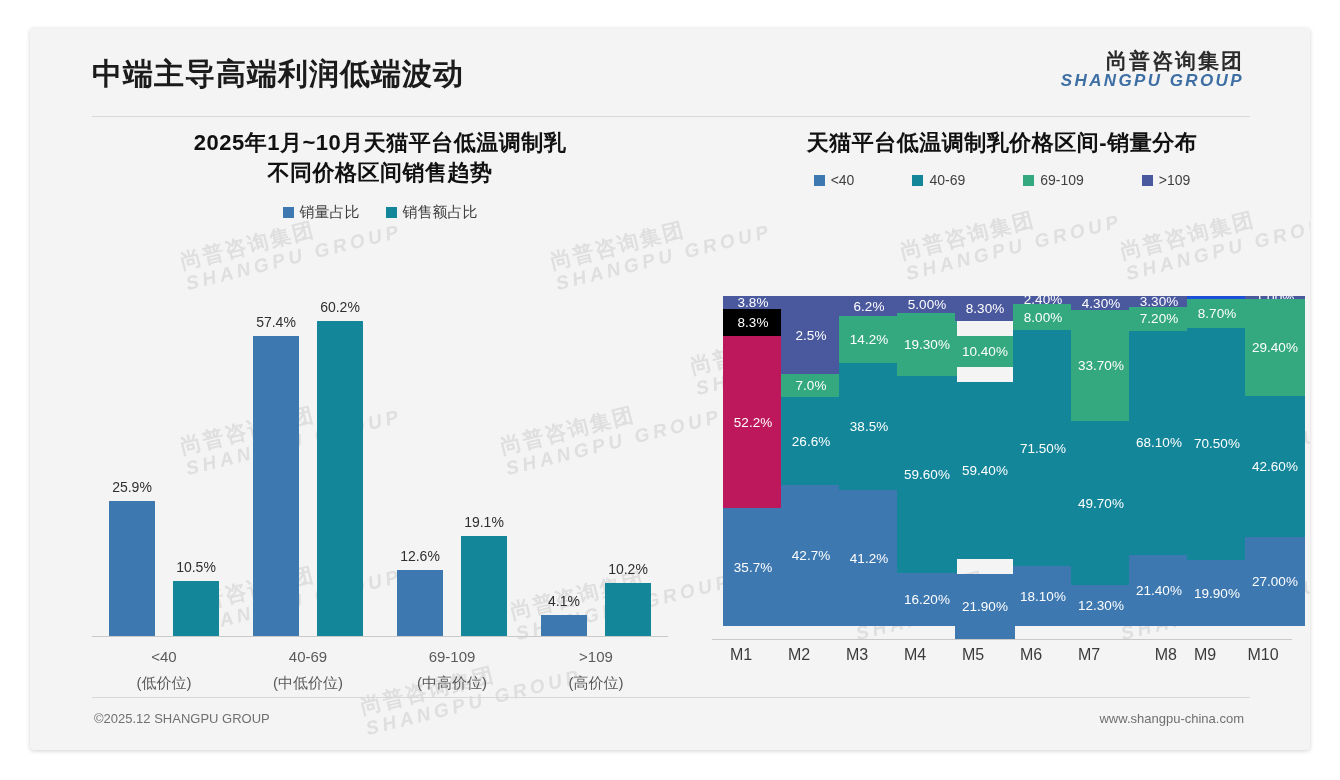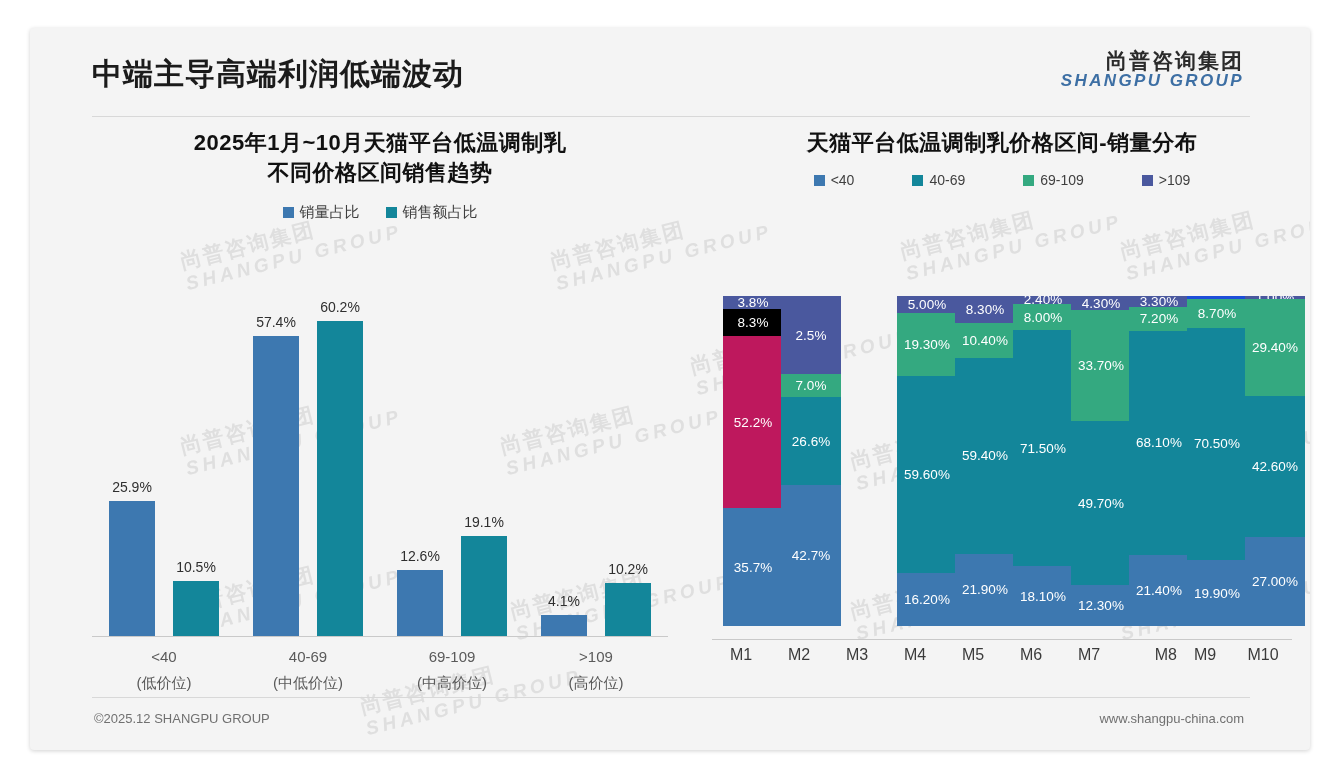--- a/index.html
+++ b/index.html
@@ -410,35 +410,49 @@
           <div class="seg" style="height: 23.1px; background: rgb(52, 169, 128);">
             <span>7.0%</span>
           </div>
           <div class="seg" style="height: 87.78px; background: rgb(19, 134, 154);">
             <span>26.6%</span>
           </div>
           <div class="seg" style="height: 140.91px; background: rgb(61, 120, 176);">
             <span>42.7%</span>
           </div>
         </div>
+        <div class="stack" style="left: 127px;">
+          <div class="seg" style="height: 20.46px; background: rgb(74, 88, 158);">
+            <span>6.2%</span>
+          </div>
+          <div class="seg" style="height: 46.86px; background: rgb(52, 169, 128);">
+            <span>14.2%</span>
+          </div>
+          <div class="seg" style="height: 127.05px; background: rgb(19, 134, 154);">
+            <span>38.5%</span>
+          </div>
+          <div class="seg" style="height: 135.96px; background: rgb(61, 120, 176);">
+            <span>41.2%</span>
+          </div>
+        </div>
         <div class="stack" style="left: 185px;">
           <div class="seg" style="height: 16.5px; background: rgb(74, 88, 158);">
             <span>5.00%</span>
           </div>
           <div class="seg" style="height: 63.69px; background: rgb(52, 169, 128);">
             <span>19.30%</span>
           </div>
           <div class="seg" style="height: 196.68px; background: rgb(19, 134, 154);">
             <span>59.60%</span>
           </div>
           <div class="seg" style="height: 53.46px; background: rgb(61, 120, 176);">
             <span>16.20%</span>
           </div>
         </div>
-        <div class="stack" style="left: 243px;">
+        <div class="stack" style="left: 243px; gap: 15px;">
           <div class="seg" style="height: 27.39px; background: rgb(74, 88, 158);">
             <span>8.30%</span>
           </div>
           <div class="seg" style="height: 34.32px; background: rgb(52, 169, 128);">
             <span>10.40%</span>
           </div>
           <div class="seg" style="height: 196.02px; background: rgb(19, 134, 154);">
             <span>59.40%</span>
           </div>
           <div class="seg" style="height: 72.27px; background: rgb(61, 120, 176);">

